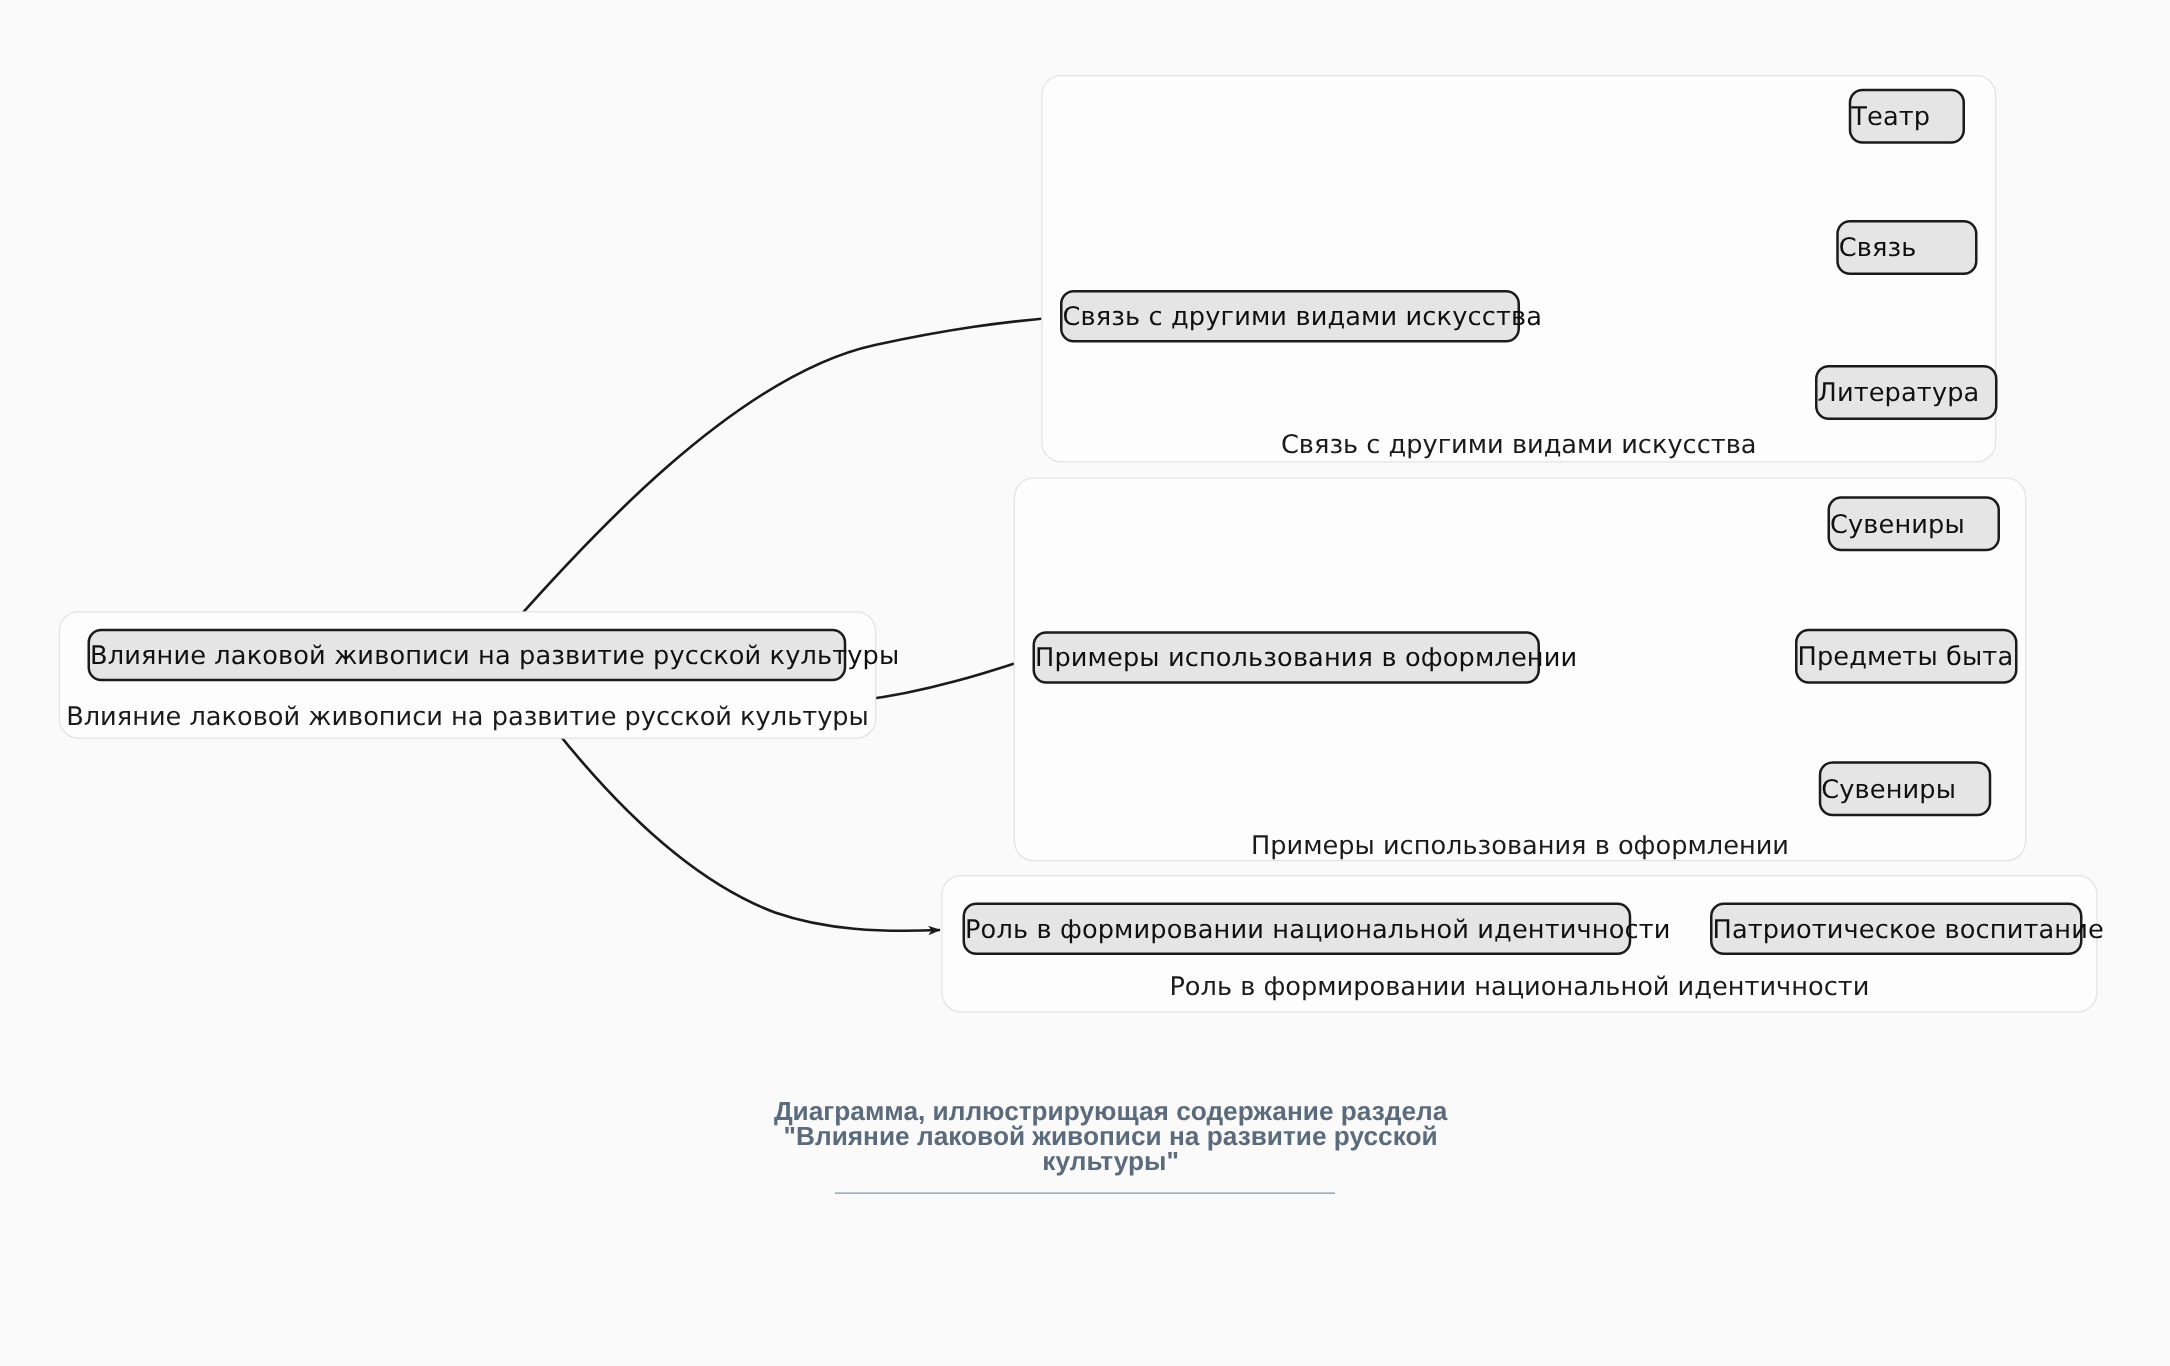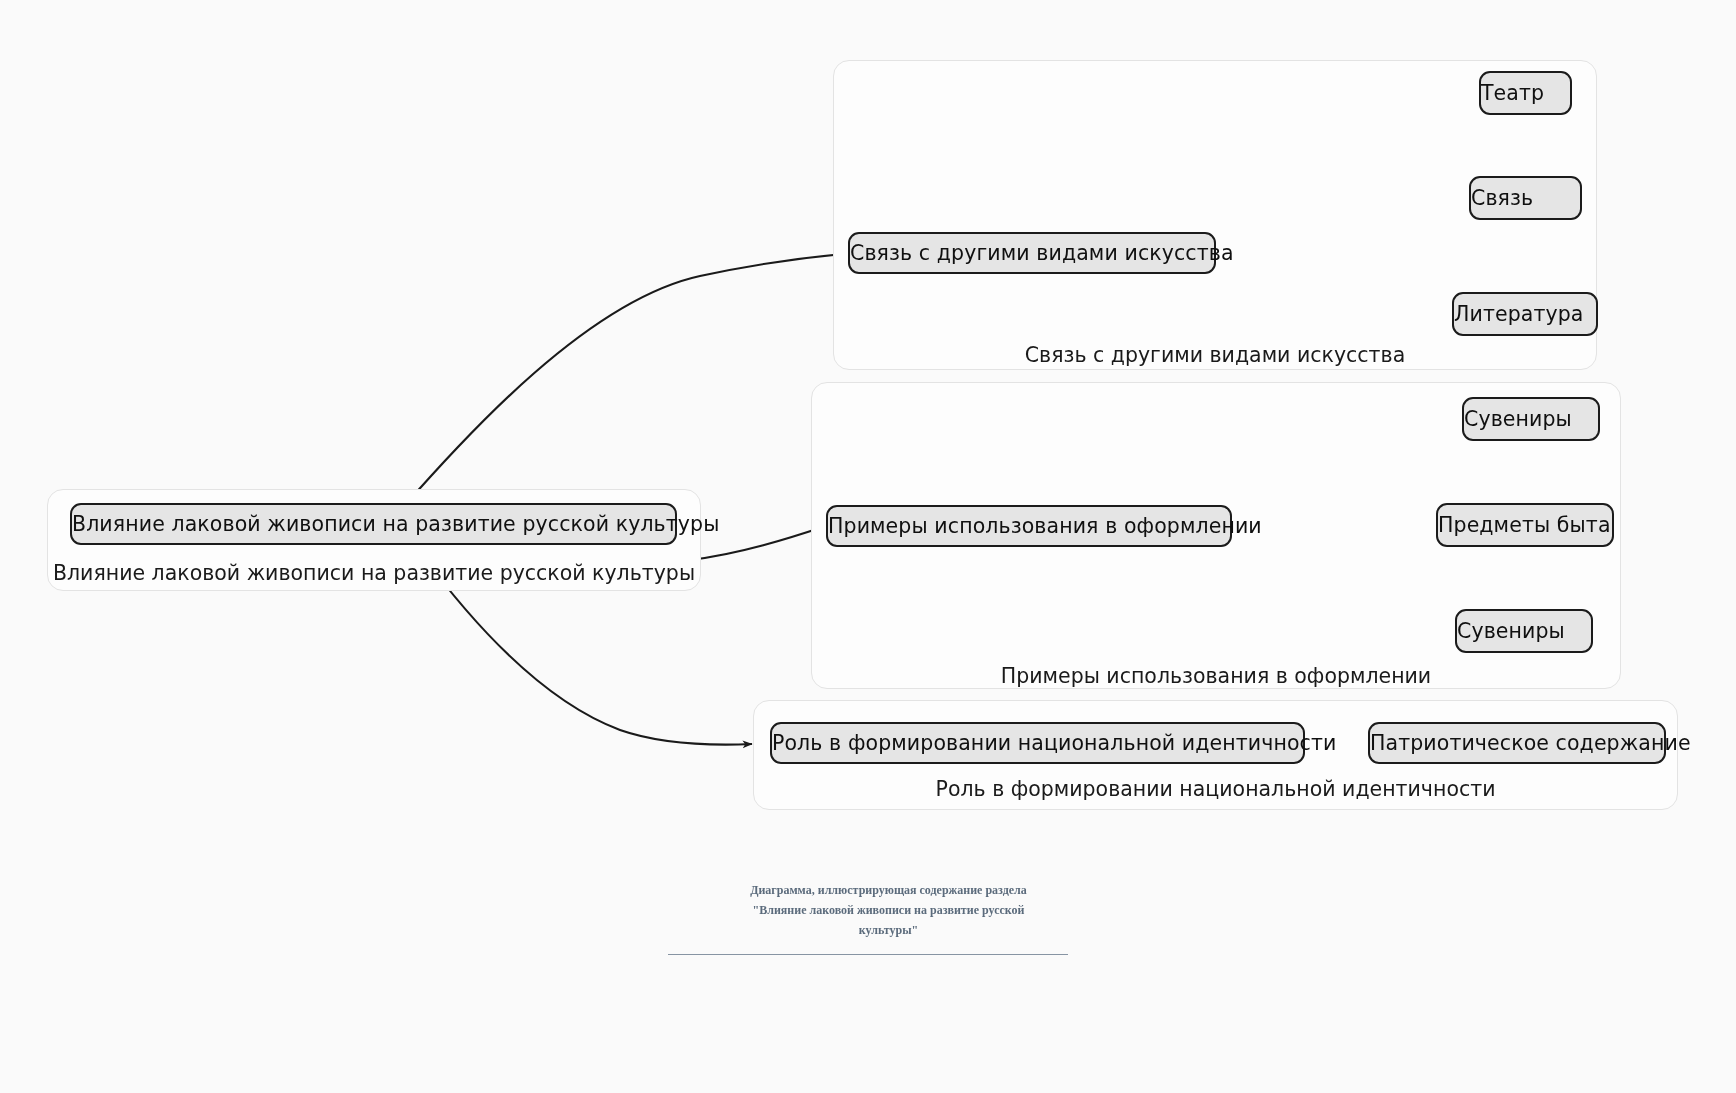--- a/index.html
+++ b/index.html
@@ -67,23 +67,23 @@
 
   
   #footer {
     position: absolute;
     left: 0;
     top: 880px;
     width: 1736px;
     text-align: center;
   }
   #footer-title {
-    font-family: Liberation Serif, serif;
+    font-family: Liberation Sans, sans-serif;
     font-weight: bold;
-    font-size: 12px;
+    font-size: 21px;
     line-height: 20px;
     color: #5b6b7c;
     white-space: pre-line;
     margin-left: 41px;
   }
   #footer-rule {
     width: 400px;
     height: 0;
     margin: 14px auto 12px auto;
     border-bottom: 1.5px solid #8794a3;
@@ -167,21 +167,21 @@
     <span>Предметы быта</span>
   </div>
   <div class="node" style="left:1455px; top:609px; width:138px; height:44px;">
     <span>Сувениры</span>
   </div>
 
   <div class="node" style="left:770px; top:722px; width:535px; height:42px;">
     <span>Роль в формировании национальной идентичности</span>
   </div>
   <div class="node" style="left:1368px; top:722px; width:298px; height:42px;">
-    <span>Патриотическое содержание</span>
+    <span>Патриотическое воспитание</span>
   </div>
 
   <div id="footer">
     <div id="footer-title">Диаграмма, иллюстрирующая содержание раздела
 "Влияние лаковой живописи на развитие русской
 культуры"</div>
     <div id="footer-rule"></div>
   </div>
 
 </div>

